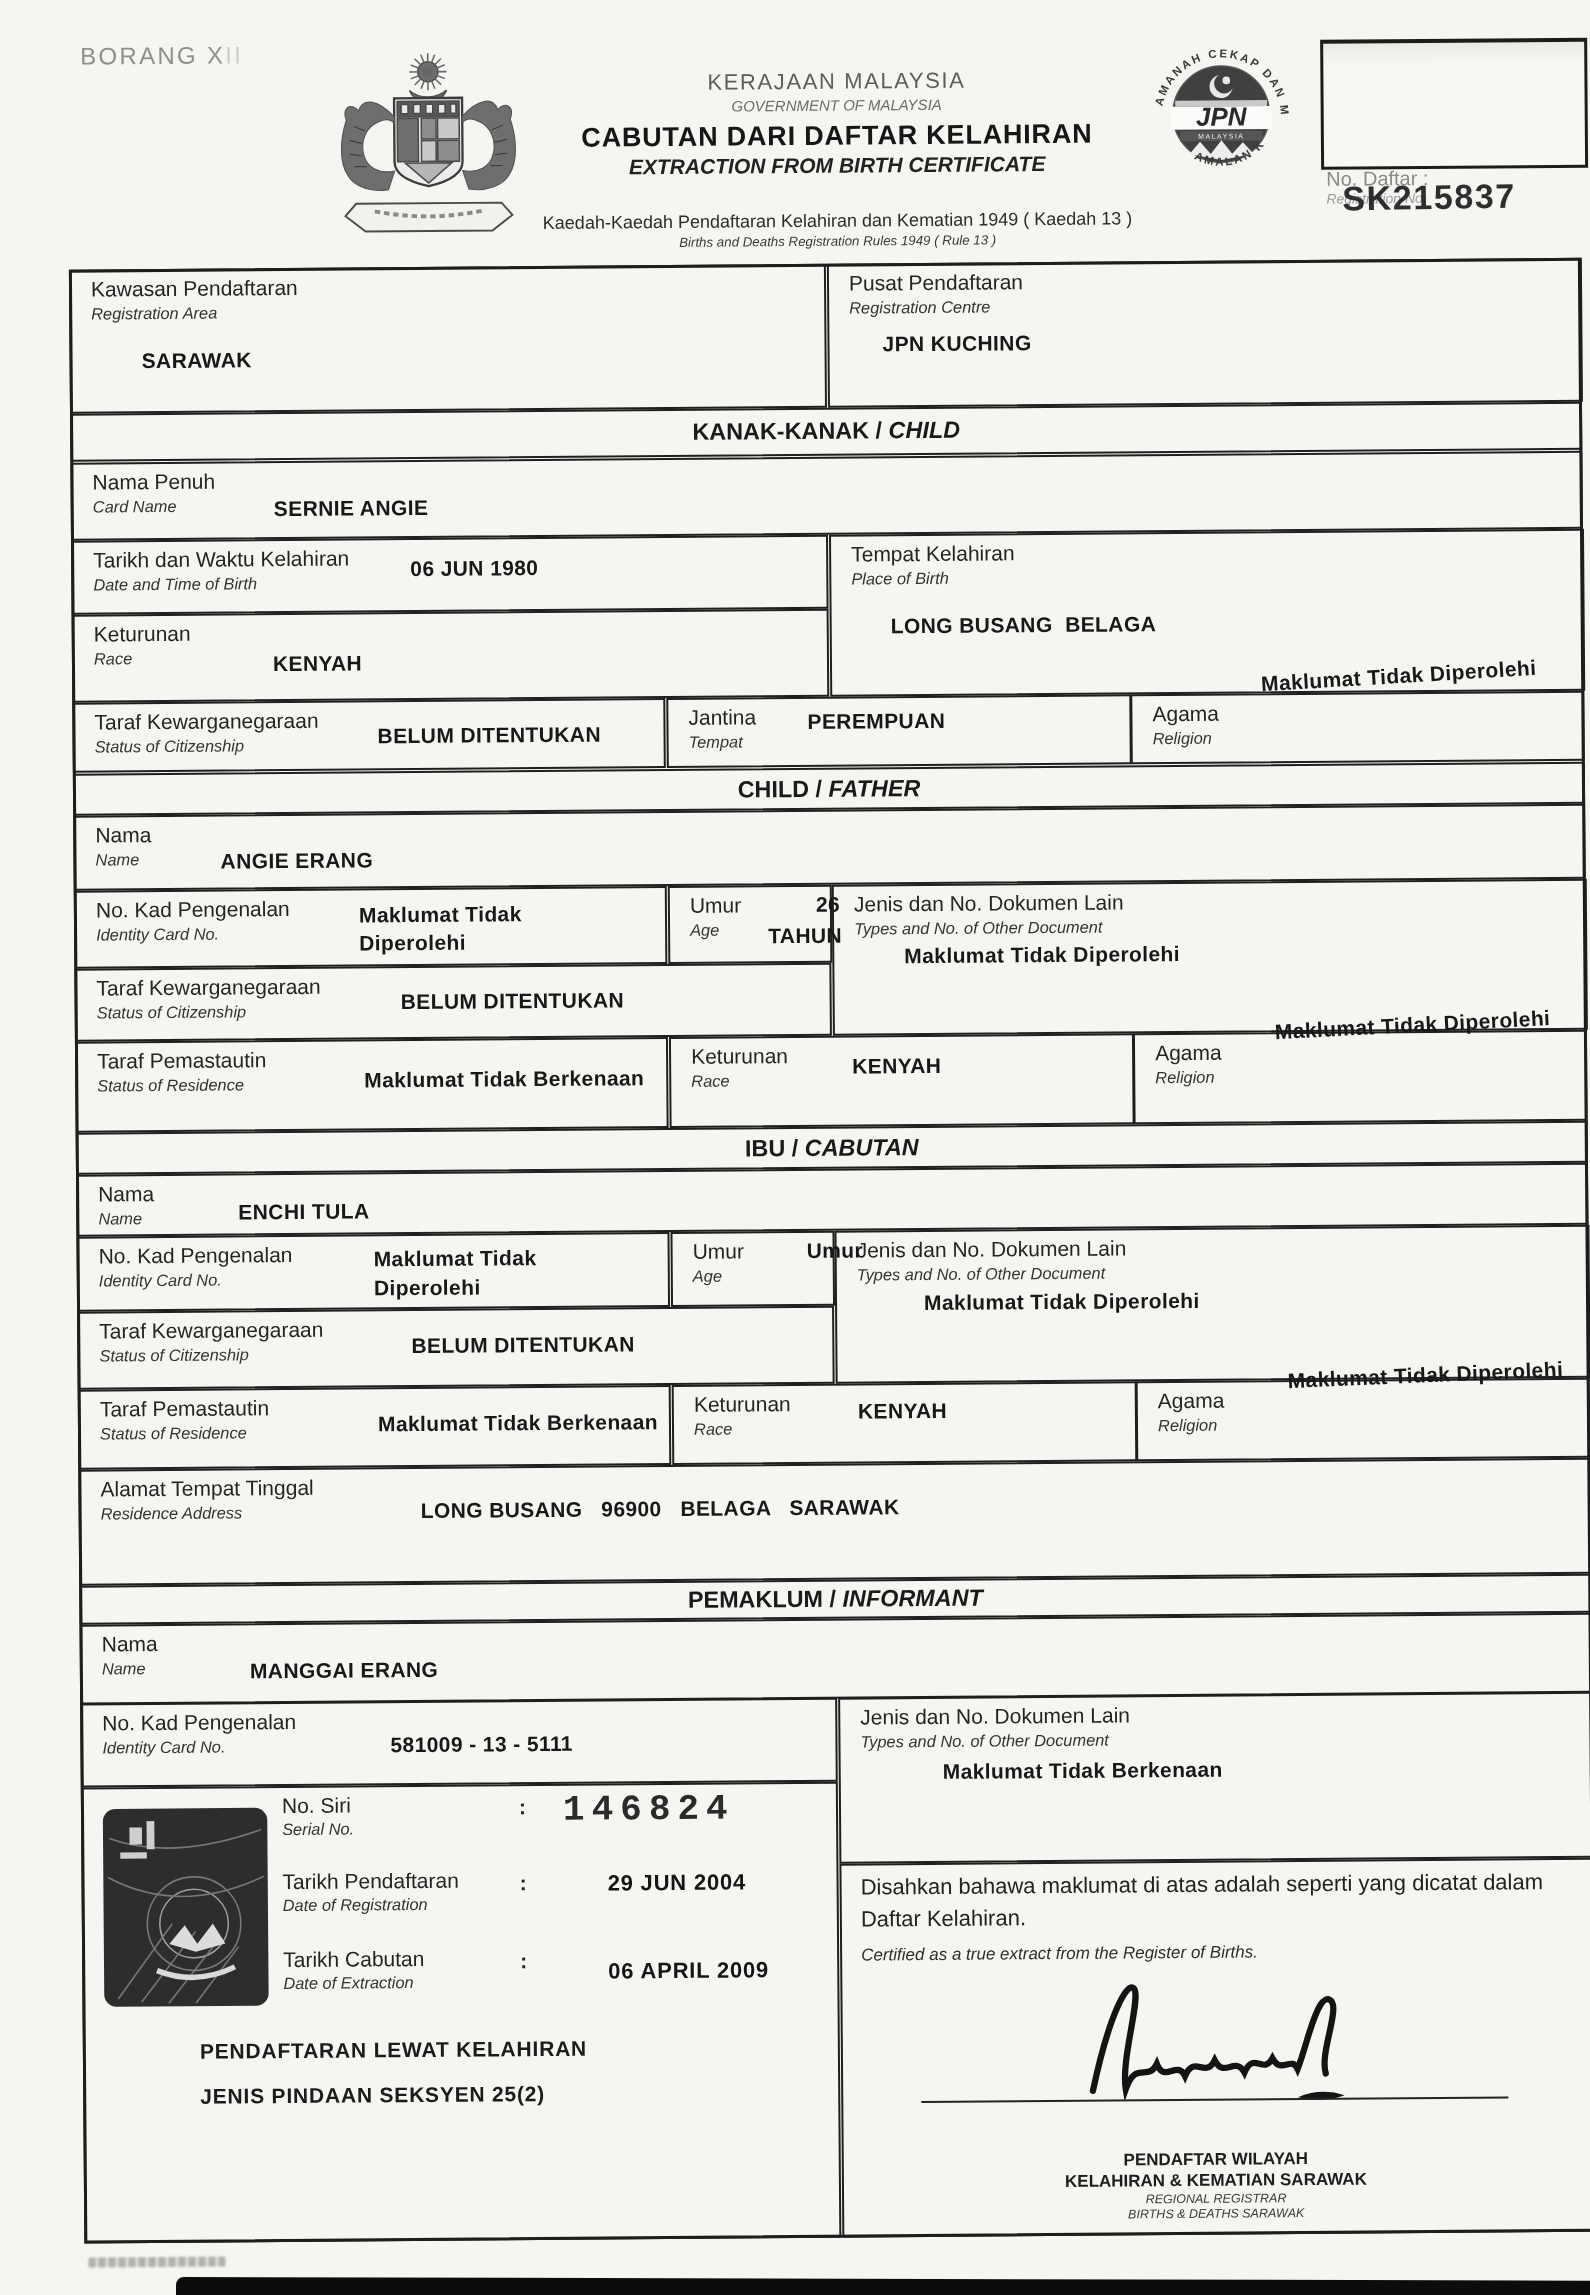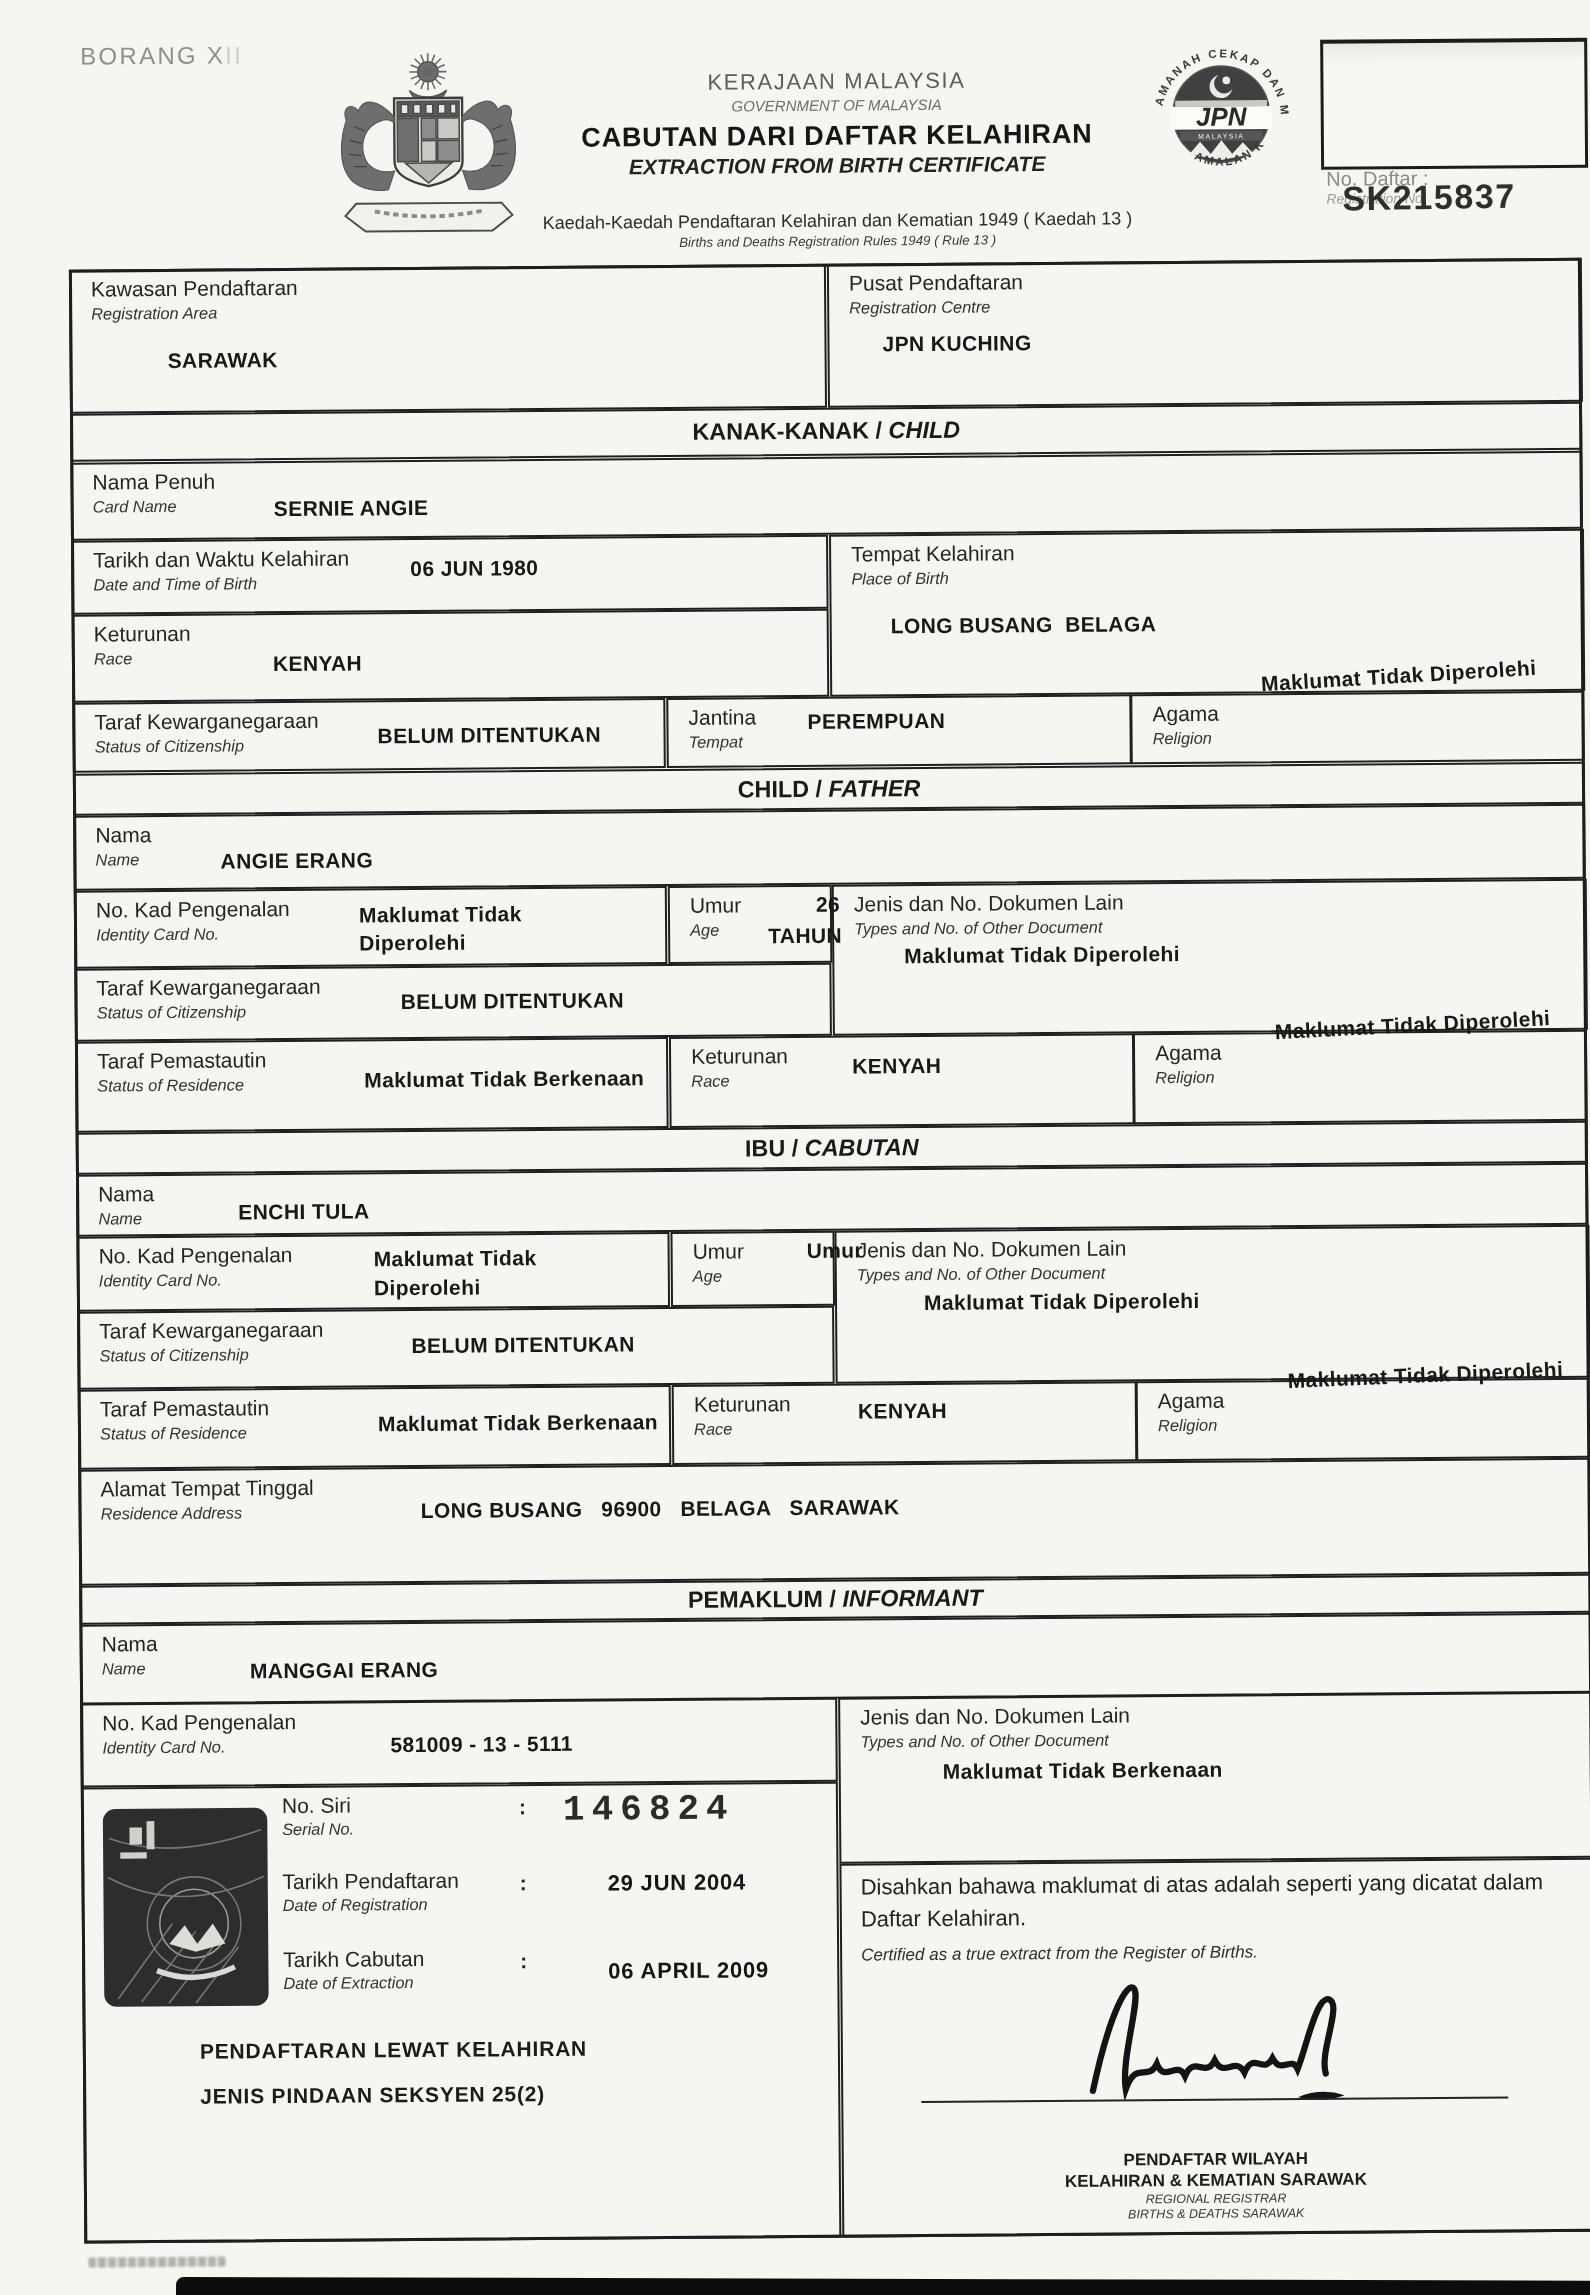--- a/index.html
+++ b/index.html
@@ -169,21 +169,21 @@
     <div class="rules-en">Births and Deaths Registration Rules 1949 ( Rule 13 )</div>
   </div>
 
   <div class="tbl"></div>
 
   <div class="cell" style="left:74px;top:264px;width:757px;height:144px;">
     <div class="lbl">
         <span class="my">Kawasan Pendaftaran</span>
         <span class="en">Registration Area</span>
       </div>
-    <div class="val" style="left:70px;top:78px;margin-left:26px;">SARAWAK</div>
+    <div class="val" style="left:70px;top:78px;">SARAWAK</div>
   </div>
   <div class="cell" style="left:832px;top:264px;width:755px;height:144px;">
     <div class="lbl">
         <span class="my">Pusat Pendaftaran</span>
         <span class="en">Registration Centre</span>
       </div>
     <div class="val" style="left:53px;top:67px;">JPN KUCHING</div>
   </div>
 
   <div class="cell" style="left:74px;top:408px;width:1512px;height:48px;">

